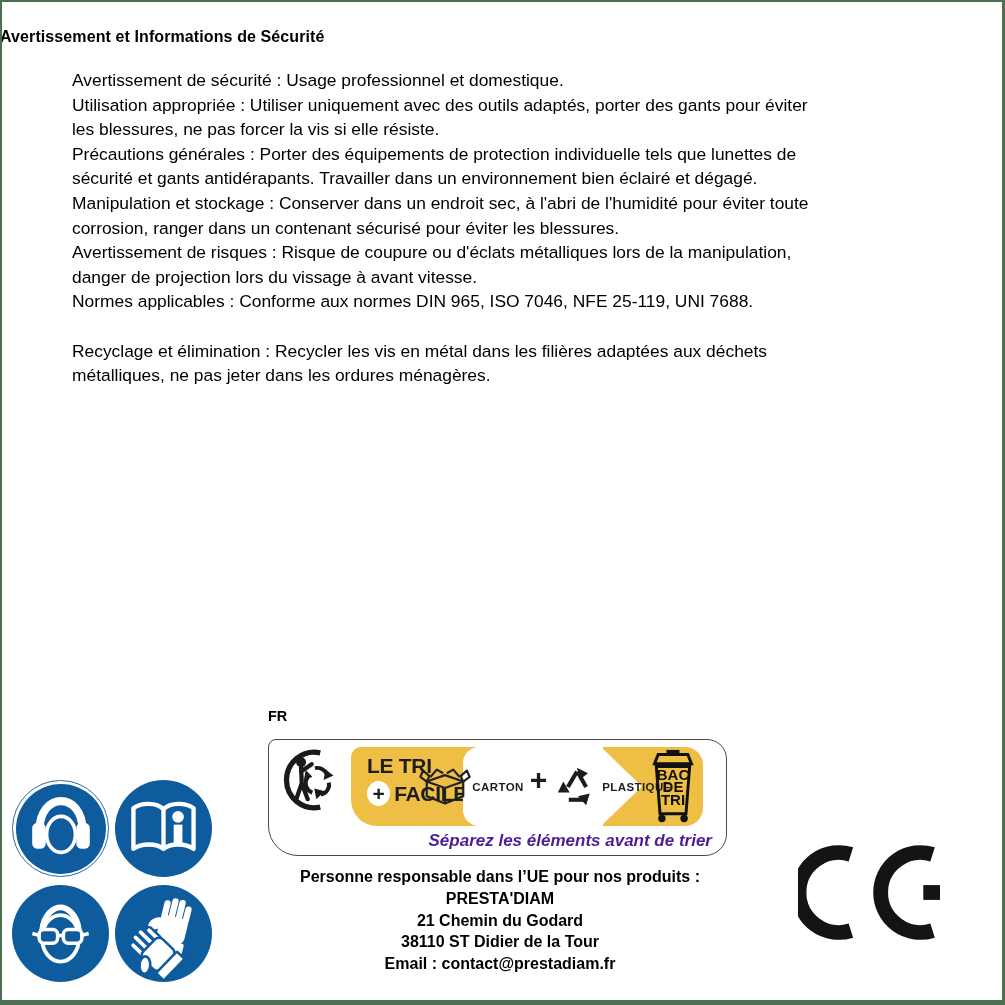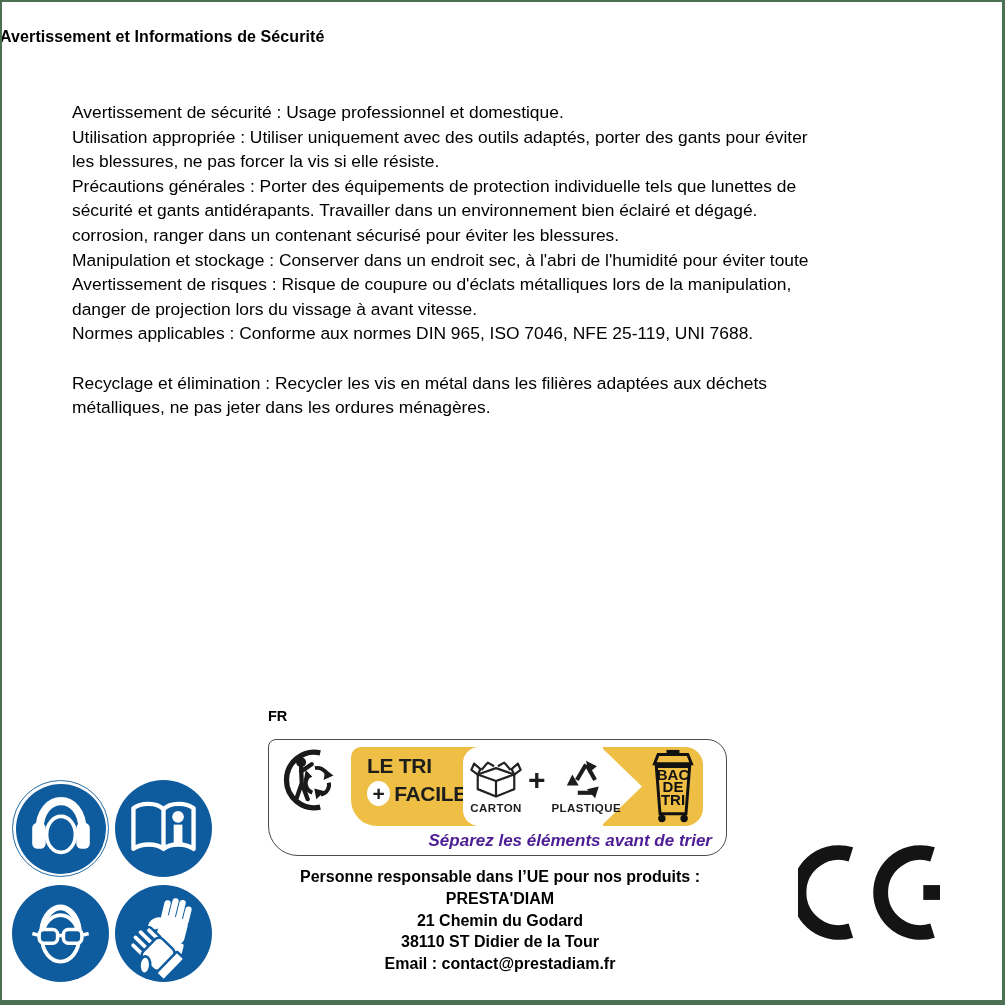--- a/index.html
+++ b/index.html
@@ -11,21 +11,21 @@
   .frame{
     position:absolute;inset:0;pointer-events:none;z-index:50;
     border-top:2px solid #4c7152;border-left:2px solid #4c7152;
     border-right:3px solid #4c7152;border-bottom:5px solid #4c7152;
   }
   .title{
     position:absolute;top:28px;left:0;width:1005px;text-align:left;
     font-size:16px;font-weight:bold;letter-spacing:.1px;
   }
   .body-text{
-    position:absolute;top:100px;left:72px;width:880px;
+    position:absolute;top:68px;left:72px;width:880px;
     font-size:17.4px;line-height:24.6px;white-space:nowrap;
   }
   .body-text .line{height:24.6px;}
   .body-text .para-gap{margin-top:24.6px;}
 
   
   .safety-grid{
     position:absolute;left:12px;top:780px;display:grid;
     grid-template-columns:97px 97px;grid-auto-rows:97px;column-gap:6px;row-gap:8px;
   }
@@ -61,21 +61,21 @@
     border-radius:16px 0 0 16px;
   }
   .white-tip{
     position:absolute;left:250px;top:0;width:41px;height:79px;background:#fff;
     clip-path:polygon(0 0,100% 50%,0 100%);
   }
   .mat-row{
     position:absolute;left:112px;top:0;width:165px;height:79px;
     display:flex;align-items:center;justify-content:center;gap:6px;
   }
-  .mat{display:flex;flex-direction:column;align-items:center;gap:1px;}
+  .mat{display:flex;flex-direction:row;align-items:center;gap:1px;}
   .mat-label{font-size:11.5px;font-weight:bold;letter-spacing:.4px;color:#1d1d1d;}
   .mat-plus{font-size:30px;font-weight:900;color:#1d1d1d;margin-top:-14px;}
   .bin-zone{position:absolute;left:292px;top:0;width:60px;height:79px;
     display:flex;align-items:center;justify-content:center;}
   .bin-wrap{position:relative;width:50px;height:76px;}
   .bin-wrap svg{position:absolute;inset:0;}
   .bin-text{
     position:absolute;left:0;top:20px;width:50px;text-align:center;
     font-size:15px;line-height:12.5px;font-weight:800;color:#111;
   }
@@ -100,22 +100,22 @@
 <div class="frame"></div>
 
 <div class="title">Avertissement et Informations de Sécurité</div>
 
 <div class="body-text">
   <div class="line">Avertissement de sécurité : Usage professionnel et domestique.</div>
   <div class="line">Utilisation appropriée : Utiliser uniquement avec des outils adaptés, porter des gants pour éviter</div>
   <div class="line">les blessures, ne pas forcer la vis si elle résiste.</div>
   <div class="line">Précautions générales : Porter des équipements de protection individuelle tels que lunettes de</div>
   <div class="line">sécurité et gants antidérapants. Travailler dans un environnement bien éclairé et dégagé.</div>
+  <div class="line">Manipulation et stockage : Conserver dans un endroit sec, à l'abri de l'humidité pour éviter toute</div>
   <div class="line">corrosion, ranger dans un contenant sécurisé pour éviter les blessures.</div>
-  <div class="line">Manipulation et stockage : Conserver dans un endroit sec, à l'abri de l'humidité pour éviter toute</div>
   <div class="line">Avertissement de risques : Risque de coupure ou d'éclats métalliques lors de la manipulation,</div>
   <div class="line">danger de projection lors du vissage à avant vitesse.</div>
   <div class="line">Normes applicables : Conforme aux normes DIN 965, ISO 7046, NFE 25-119, UNI 7688.</div>
   <div class="line para-gap">Recyclage et élimination : Recycler les vis en métal dans les filières adaptées aux déchets</div>
   <div class="line">métalliques, ne pas jeter dans les ordures ménagères.</div>
 </div>
 
 <div class="safety-grid">
 
   <div class="ringed">

